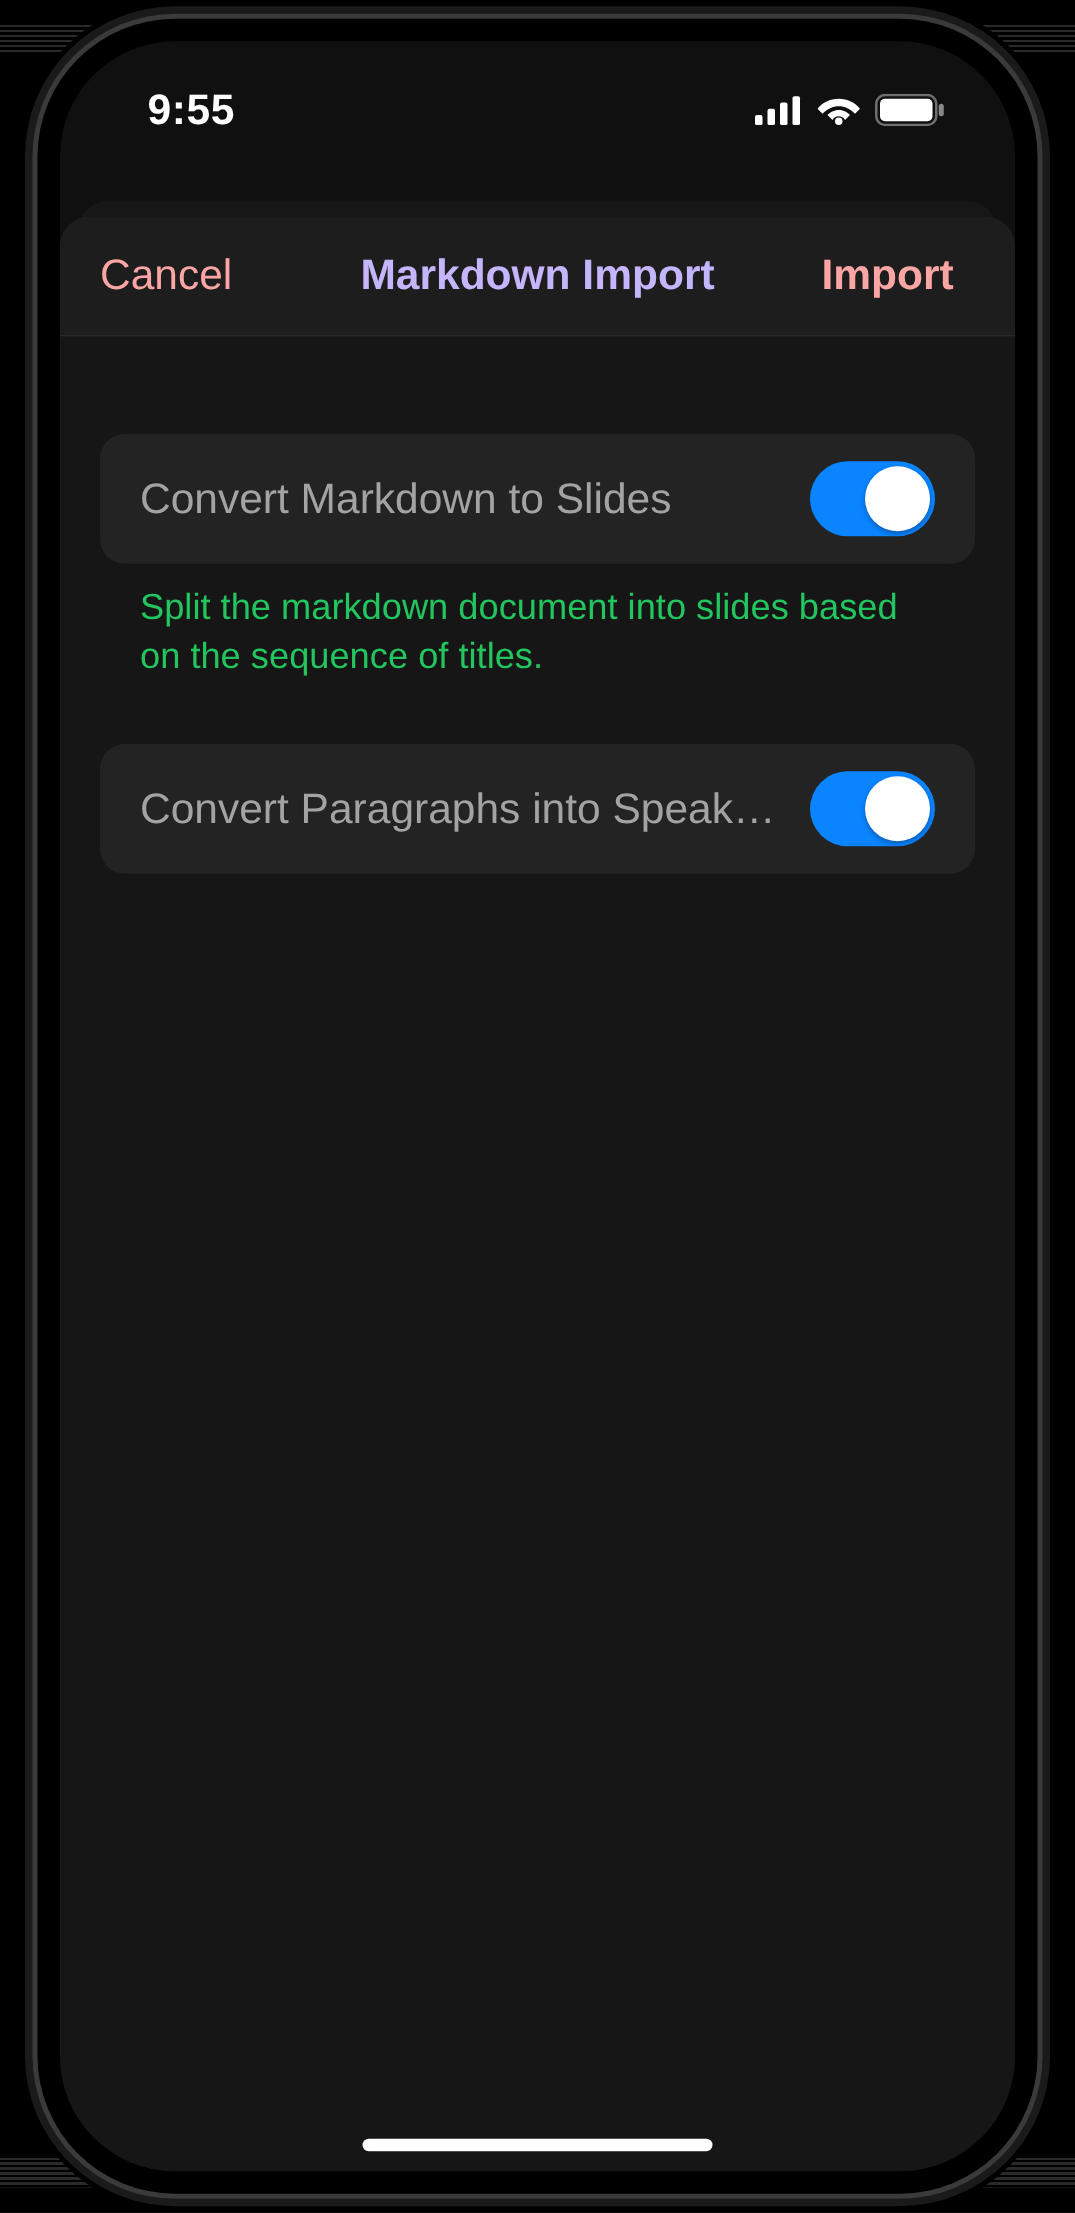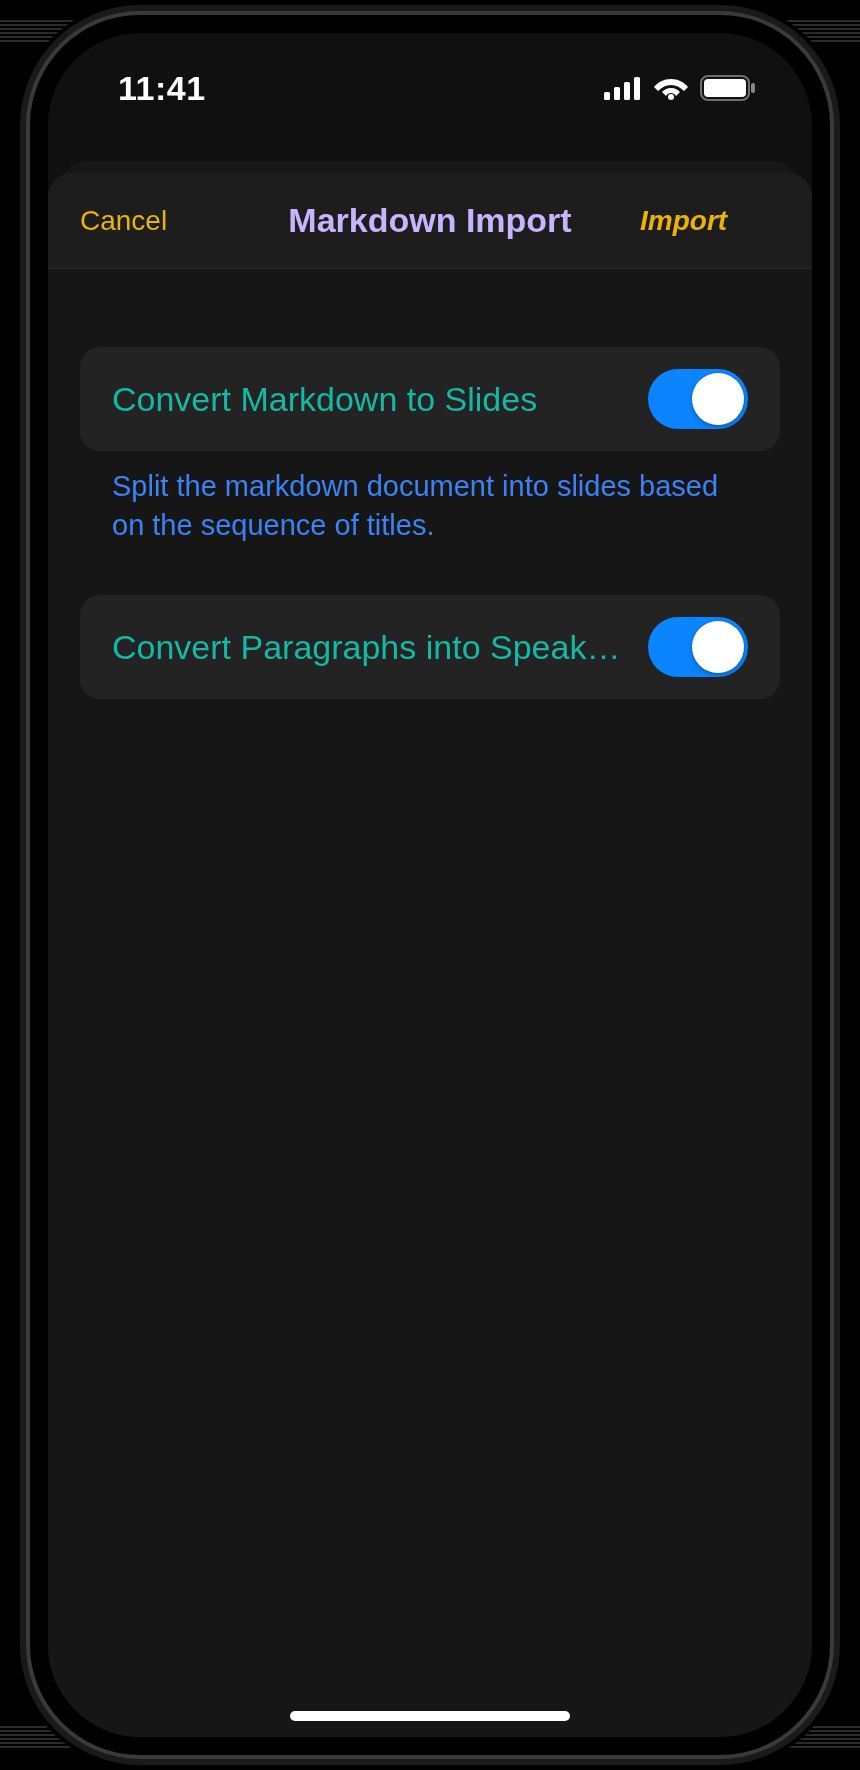--- a/index.html
+++ b/index.html
@@ -87,29 +87,28 @@
   .nav-bar {
     display: flex;
     justify-content: space-between;
     align-items: center;
     height: 96px;
     padding: 0 32px;
     background: #1d1d1d;
     border-bottom: 1px solid #2a2a2a;
   }
   .nav-left, .nav-right {
-    color: #eab308;
-    font-size: 28px;
+    color: #fca5a5;
+    font-size: 34px;
     font-weight: 400;
     flex: 0 0 140px;
   }
   .nav-right {
-    text-align: left;
+    text-align: center;
     font-weight: 600;
-    font-style: italic;
   }
   .nav-title {
     color: #c4b5fd;
     font-size: 34px;
     font-weight: 600;
     text-align: center;
     flex: 1;
   }
   .content {
     padding: 28px 32px;
@@ -120,21 +119,21 @@
   .row {
     background: #232323;
     border-radius: 20px;
     display: flex;
     align-items: center;
     justify-content: space-between;
     padding: 22px 32px;
     gap: 20px;
   }
   .row-label {
-    color: #14b8a6;
+    color: #a3a3a3;
     font-size: 34px;
     font-weight: 400;
     white-space: nowrap;
     overflow: hidden;
     text-overflow: ellipsis;
     flex: 1;
     min-width: 0;
   }
   .switch {
     flex: 0 0 auto;
@@ -149,21 +148,21 @@
     position: absolute;
     top: 4px;
     right: 4px;
     width: 52px;
     height: 52px;
     background: #fff;
     border-radius: 50%;
     box-shadow: 0 2px 4px rgba(0,0,0,0.3);
   }
   .footer-text {
-    color: #3b82f6;
+    color: #22c55e;
     font-size: 29px;
     line-height: 1.35;
     padding: 16px 32px 0 32px;
   }
   .home-indicator {
     position: absolute;
     bottom: 16px;
     left: 50%;
     transform: translateX(-50%);
     width: 280px;
@@ -175,21 +174,21 @@
 </head>
 <body>
 
 <div class="stripes-top"></div>
 <div class="stripes-bottom"></div>
 
 <div class="phone-frame">
   <div class="screen">
 
     <div class="status-bar">
-      <div class="status-time">11:41</div>
+      <div class="status-time">9:55</div>
       <div class="status-icons">
         <span class="signal-icon">
           <svg width="38" height="24" viewBox="0 0 38 24">
             <rect x="0" y="16" width="6" height="8" rx="1.5" fill="#fff"></rect>
             <rect x="10" y="11" width="6" height="13" rx="1.5" fill="#fff"></rect>
             <rect x="20" y="6" width="6" height="18" rx="1.5" fill="#fff"></rect>
             <rect x="30" y="1" width="6" height="23" rx="1.5" fill="#fff"></rect>
           </svg>
         </span>
         <span class="wifi-icon">

